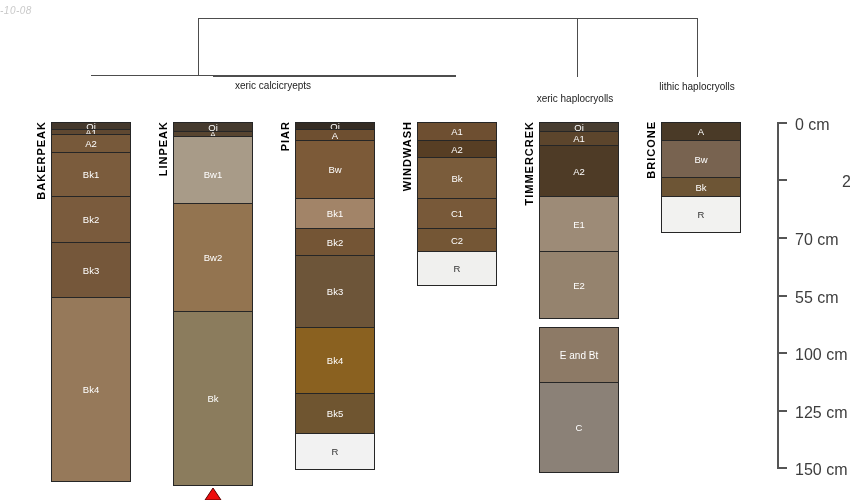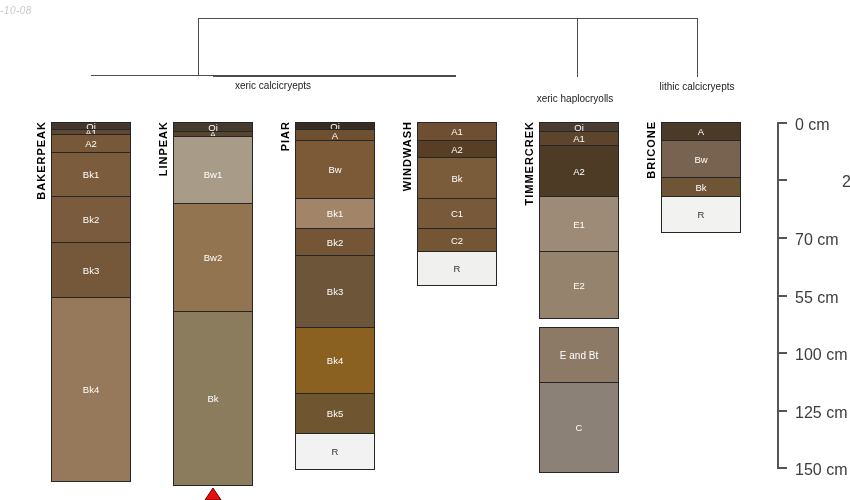--- a/index.html
+++ b/index.html
@@ -44,21 +44,21 @@
 
   <div class="tline" style="left:198px;top:18px;width:499px;height:1px;"></div>
   <div class="tline" style="left:198px;top:18px;width:1px;height:57px;"></div>
   <div class="tline" style="left:91px;top:75px;width:365px;height:1px;"></div>
   <div class="tline" style="left:213px;top:76px;width:243px;height:1px;"></div>
   <div class="tline" style="left:577px;top:18px;width:1px;height:59px;"></div>
   <div class="tline" style="left:697px;top:18px;width:1px;height:59px;"></div>
 
   <div class="grp-label" style="left:273px;top:80px;">xeric calcicryepts</div>
   <div class="grp-label" style="left:575px;top:93px;">xeric haplocryolls</div>
-  <div class="grp-label" style="left:697px;top:81px;">lithic calcicryepts</div>
+  <div class="grp-label" style="left:697px;top:81px;">lithic haplocryolls</div>
 
   <div id="profiles">
       <div class="profile" style="left: 51px;">
         <div class="horizon" style="top: 0px; height: 8px; background: rgb(68, 56, 44);">
           <span class="hz-label" style="color: rgb(255, 255, 255);">Oi</span>
         </div>
         <div class="horizon" style="top: 7px; height: 6px; background: rgb(95, 72, 49);">
           <span class="hz-label" style="color: rgb(255, 255, 255);">A1</span>
         </div>
         <div class="horizon" style="top: 12px; height: 19px; background: rgb(119, 89, 58);">

